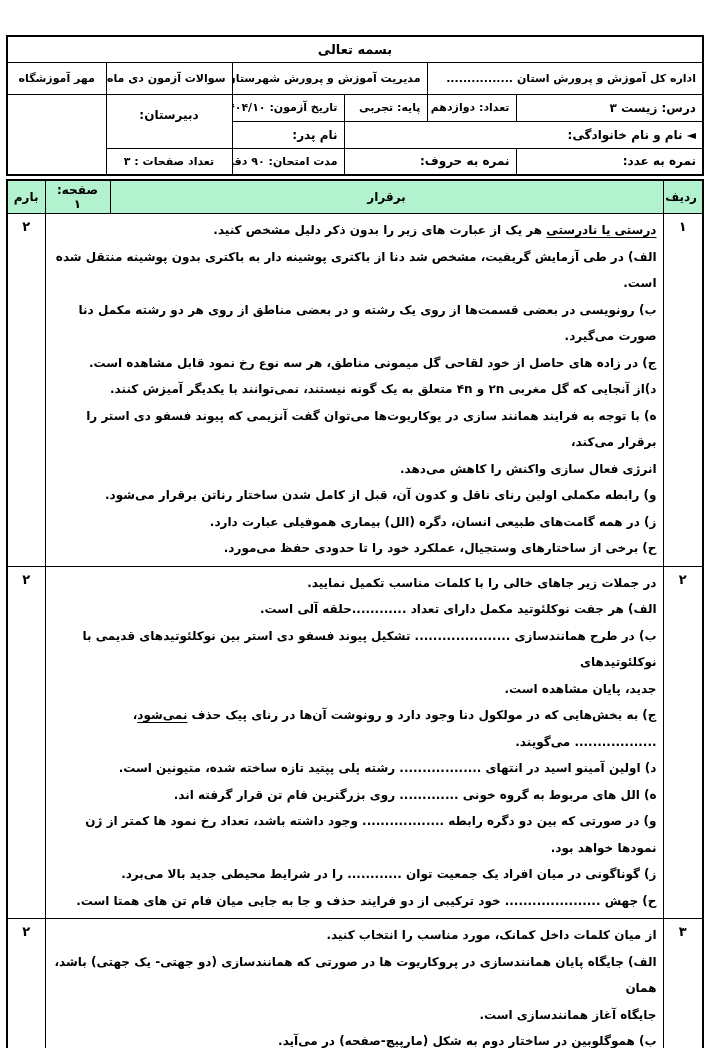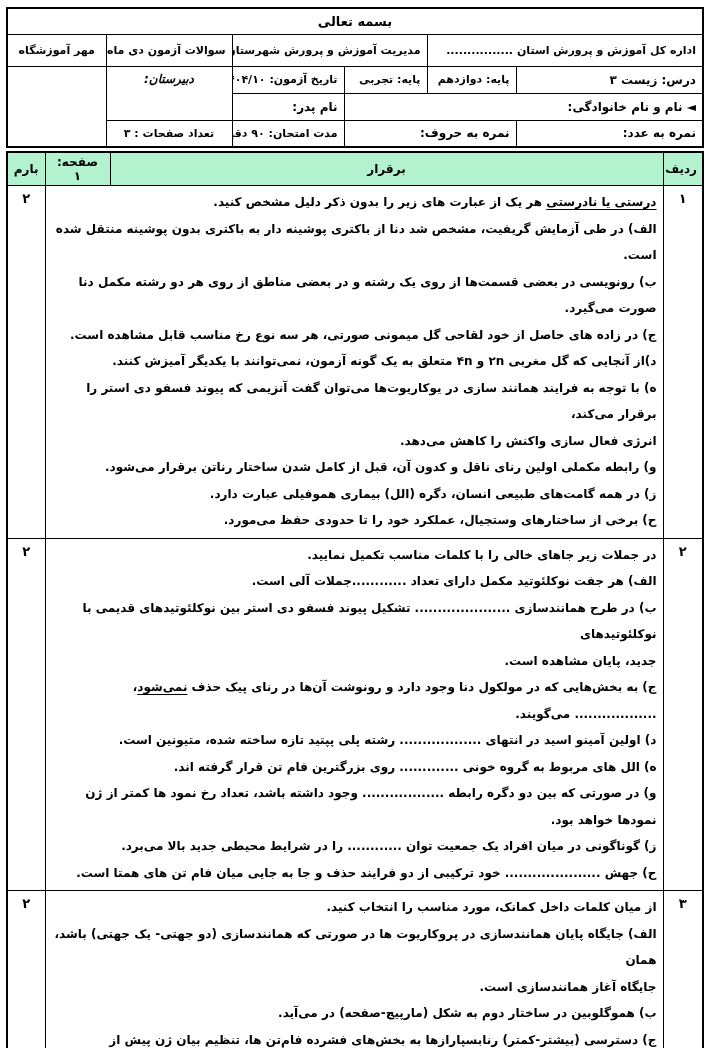--- a/index.html
+++ b/index.html
@@ -9,31 +9,31 @@
     font-family: "DejaVu Sans", "Liberation Sans", sans-serif;
     font-weight: bold;
     color:#000;
     direction: rtl;
   }
   .page {
     width:712px; min-height:1048px;
     padding:7px 8px;
     background:#fff;
   }
-  table { border-collapse: collapse; table-layout: fixed; width:696px; }
+  table { border-collapse: collapse; table-layout: fixed; width:696px;margin-top:28px; }
   table.bordered { border:2px solid var(--border); }
   td { border:1px solid var(--border); padding:2px 6px; font-size:12px; overflow:hidden; }
 
   
   .ht .basmala { text-align:center; font-size:13px; height:26px; }
   .ht td { height:27px; white-space:nowrap; }
   .ht .r2 td { height:32px; }
   .ht .right { text-align:right; }
   .ht .center { text-align:center; }
-  .ht .top { vertical-align:top; padding-top:5px;font-style:italic; }
+  .ht .top { vertical-align:top; padding-top:13px; }
   .ht .small { font-size:11px; }
   .ltr { direction:ltr; unicode-bidi:isolate; display:inline-block; margin-left:2px; }
 
   
   .qt { margin-top:3px; }
   .qt .hcell {
     background:var(--green); text-align:center;
     height:27px; font-size:12px; vertical-align:middle;
   }
   .qt .qnum, .qt .qscore {
@@ -65,21 +65,21 @@
         <td colspan="6" class="basmala">بسمه تعالی</td>
       </tr>
       <tr class="r2">
         <td colspan="2" class="right small">اداره کل آموزش و پرورش استان ................</td>
         <td colspan="2" class="right small">مدیریت آموزش و پرورش شهرستان.........</td>
         <td class="center small">سوالات آزمون دی ماه</td>
         <td class="center small">مهر آموزشگاه</td>
       </tr>
       <tr>
         <td class="right">درس: زیست ۳</td>
-        <td class="right small">پایه: دوازدهم</td>
+        <td class="right small">تعداد: دوازدهم</td>
         <td class="right small">پایه: تجربی</td>
         <td class="right small">
           <span>تاریخ آزمون:</span>
           <span class="ltr">/۱۴۰۴/۱۰</span>
         </td>
         <td rowspan="2" class="center top">دبیرستان:</td>
         <td rowspan="3" class="center"></td>
       </tr>
       <tr>
         <td colspan="3" class="right">◄ نام و نام خانوادگی:</td>
@@ -109,35 +109,35 @@
         <td class="hcell">بارم</td>
       </tr>
     </thead>
     <tbody>
         <tr>
       <td class="qnum">۱</td>
       <td class="qtext" colspan="2">
             <div class="qline"><span class="ul">درستی یا نادرستی</span><span> هر یک از عبارت های زیر را بدون ذکر دلیل مشخص کنید.</span></div>
             <div class="qline"><span>الف) در طی آزمایش گریفیت، مشخص شد دنا از باکتری پوشینه دار به باکتری بدون پوشینه منتقل شده است.</span></div>
             <div class="qline"><span>ب) رونویسی در بعضی قسمت‌ها از روی یک رشته و در بعضی مناطق از روی هر دو رشته مکمل دنا صورت می‌گیرد.</span></div>
-            <div class="qline"><span>ج) در زاده های حاصل از خود لقاحی گل میمونی صورتی، هر سه نوع رخ مناسب قابل مشاهده است.</span></div>
-            <div class="qline"><span>د)از آنجایی که گل مغربی ۲n و ۴n متعلق به یک گونه آزمون، نمی‌توانند با یکدیگر آمیزش کنند.</span></div>
+            <div class="qline"><span>ج) در زاده های حاصل از خود لقاحی گل میمونی مناطق، هر سه نوع رخ نمود قابل مشاهده است.</span></div>
+            <div class="qline"><span>د)از آنجایی که گل مغربی ۲n و ۴n متعلق به یک گونه نیستند، نمی‌توانند با یکدیگر آمیزش کنند.</span></div>
             <div class="qline"><span>ه) با توجه به فرایند همانند سازی در یوکاریوت‌ها می‌توان گفت آنزیمی که پیوند فسفو دی استر را برقرار می‌کند،</span></div>
             <div class="qline"><span>انرژی فعال سازی واکنش را کاهش می‌دهد.</span></div>
             <div class="qline"><span>و) رابطه مکملی اولین رنای ناقل و کدون آن، قبل از کامل شدن ساختار رناتن برقرار می‌شود.</span></div>
             <div class="qline"><span>ز) در همه گامت‌های طبیعی انسان، دگره (الل) بیماری هموفیلی عبارت دارد.</span></div>
             <div class="qline"><span>ح) برخی از ساختارهای وستجیال، عملکرد خود را تا حدودی حفظ می‌مورد.</span></div>
           </td>
       <td class="qscore">۲</td>
     </tr>
         <tr>
       <td class="qnum">۲</td>
       <td class="qtext" colspan="2">
             <div class="qline"><span>در جملات زیر جاهای خالی را با کلمات مناسب تکمیل نمایید.</span></div>
-            <div class="qline"><span>الف) هر جفت نوکلئوتید مکمل دارای تعداد ............جملات آلی است.</span></div>
+            <div class="qline"><span>الف) هر جفت نوکلئوتید مکمل دارای تعداد ............حلقه آلی است.</span></div>
             <div class="qline"><span>ب) در طرح همانندسازی ..................... تشکیل پیوند فسفو دی استر بین نوکلئوتیدهای قدیمی با نوکلئوتیدهای</span></div>
             <div class="qline"><span>جدید، پایان مشاهده است.</span></div>
             <div class="qline"><span>ج) به بخش‌هایی که در مولکول دنا وجود دارد و رونوشت آن‌ها در رنای پیک حذف </span><span class="ul">نمی‌شود</span><span>، .................. می‌گویند.</span></div>
             <div class="qline"><span>د) اولین آمینو اسید در انتهای .................. رشته پلی پپتید تازه ساخته شده، متیونین است.</span></div>
             <div class="qline"><span>ه) الل های مربوط به گروه خونی ............. روی بزرگترین فام تن قرار گرفته اند.</span></div>
             <div class="qline"><span>و) در صورتی که بین دو دگره رابطه .................. وجود داشته باشد، تعداد رخ نمود ها کمتر از ژن نمودها خواهد بود.</span></div>
             <div class="qline"><span>ز) گوناگونی در میان افراد یک جمعیت توان ............ را در شرایط محیطی جدید بالا می‌برد.</span></div>
             <div class="qline"><span>ح) جهش ..................... خود ترکیبی از دو فرایند حذف و جا به جایی میان فام تن های همتا است.</span></div>
           </td>
       <td class="qscore">۲</td>

